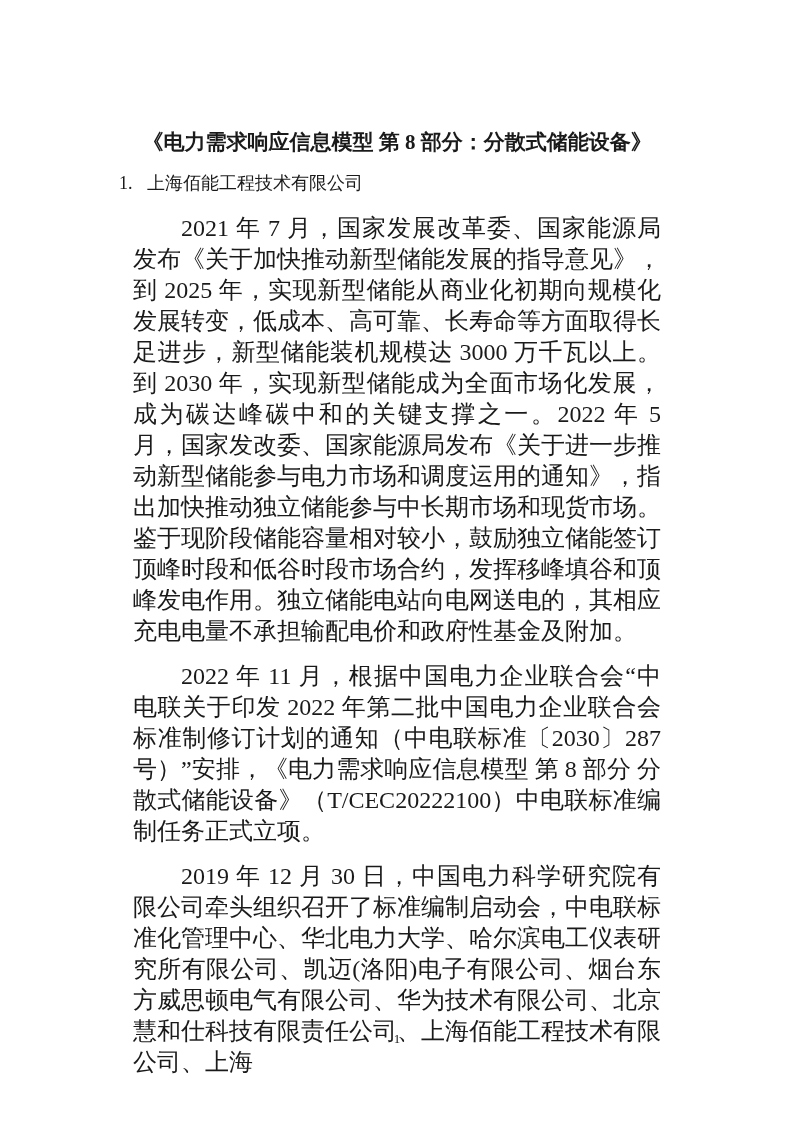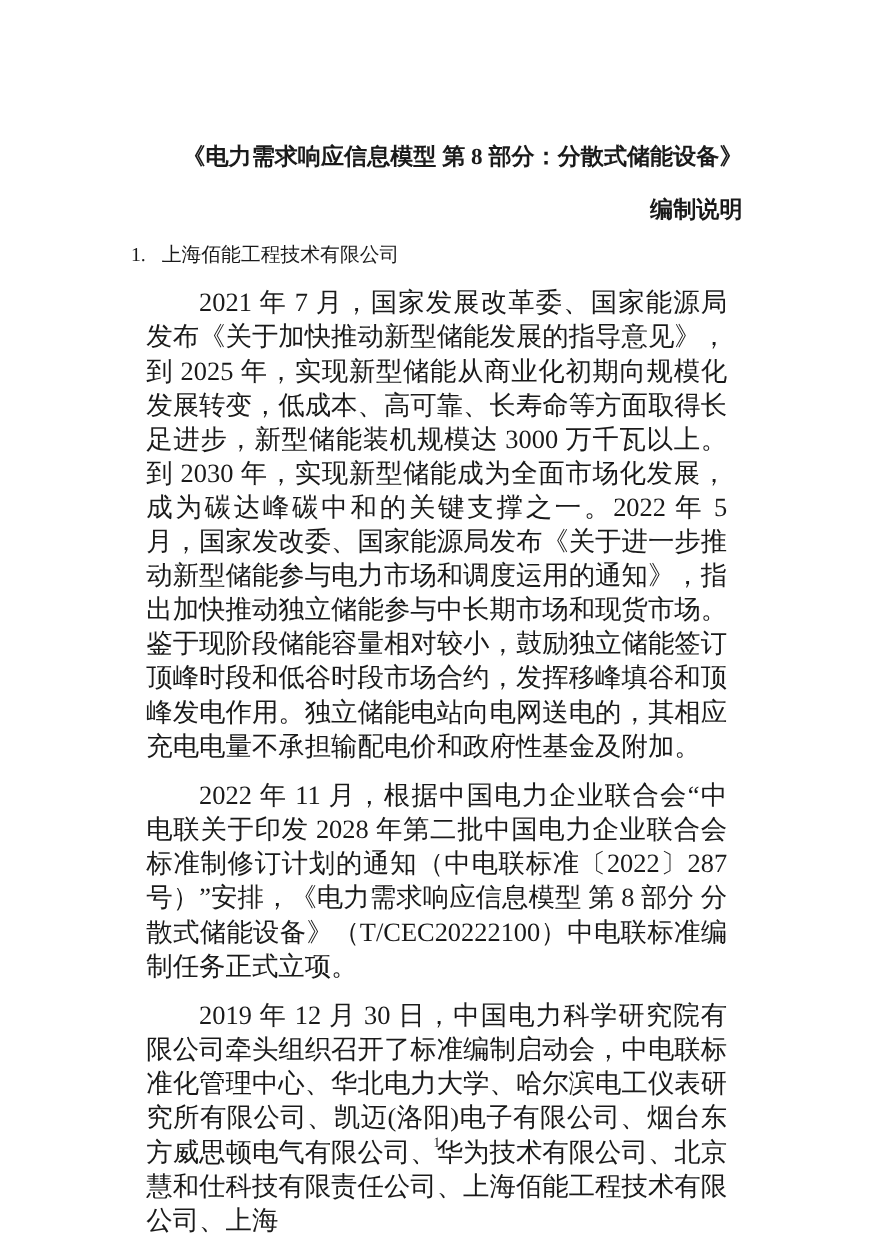--- a/index.html
+++ b/index.html
@@ -18,21 +18,21 @@
   }
   .content {
     position: absolute;
     left: 119px;
     top: 118px;
     width: 556px;
   }
   .title-line {
     font-size: 21px;
     font-weight: bold;
-    text-align: right;
+    text-align: center;
     line-height: 48px;
     white-space: nowrap;
   }
   .sec-heading {
     font-size: 18px;
     line-height: 31px;
     margin: 2px 0 9px 0;
   }
   .sec-heading .num {
     display: inline-block;
@@ -59,28 +59,27 @@
     color: #1a1a1a;
   }
 </style>
 </head>
 <body>
 
 <div class="page">
   <div class="content">
 
     <div class="title-line">《电力需求响应信息模型 第 8 部分：分散式储能设备》</div>
-    <div class="title-line">编制说明</div>
 
     <div class="sec-heading">
       <span class="num">1.</span><span>上海佰能工程技术有限公司</span>
     </div>
 
     <p class="para">2021 年 7 月，国家发展改革委、国家能源局发布《关于加快推动新型储能发展的指导意见》，到 2025 年，实现新型储能从商业化初期向规模化发展转变，低成本、高可靠、长寿命等方面取得长足进步，新型储能装机规模达 3000 万千瓦以上。到 2030 年，实现新型储能成为全面市场化发展，成为碳达峰碳中和的关键支撑之一。2022 年 5 月，国家发改委、国家能源局发布《关于进一步推动新型储能参与电力市场和调度运用的通知》，指出加快推动独立储能参与中长期市场和现货市场。鉴于现阶段储能容量相对较小，鼓励独立储能签订顶峰时段和低谷时段市场合约，发挥移峰填谷和顶峰发电作用。独立储能电站向电网送电的，其相应充电电量不承担输配电价和政府性基金及附加。</p>
-    <p class="para">2022 年 11 月，根据中国电力企业联合会“中电联关于印发 2028 年第二批中国电力企业联合会标准制修订计划的通知（中电联标准〔2022〕287 号）”安排，《电力需求响应信息模型 第 8 部分 分散式储能设备》（T/CEC20222100）中电联标准编制任务正式立项。</p>
+    <p class="para">2022 年 11 月，根据中国电力企业联合会“中电联关于印发 2022 年第二批中国电力企业联合会标准制修订计划的通知（中电联标准〔2030〕287 号）”安排，《电力需求响应信息模型 第 8 部分 分散式储能设备》（T/CEC20222100）中电联标准编制任务正式立项。</p>
 
 
     <p class="para">2019 年 12 月 30 日，中国电力科学研究院有限公司牵头组织召开了标准编制启动会，中电联标准化管理中心、华北电力大学、哈尔滨电工仪表研究所有限公司、凯迈(洛阳)电子有限公司、烟台东方威思顿电气有限公司、华为技术有限公司、北京慧和仕科技有限责任公司、上海佰能工程技术有限公司、上海</p>
 
   </div>
 
   <div class="page-number">1</div>
 </div>
 
 </body></html>

